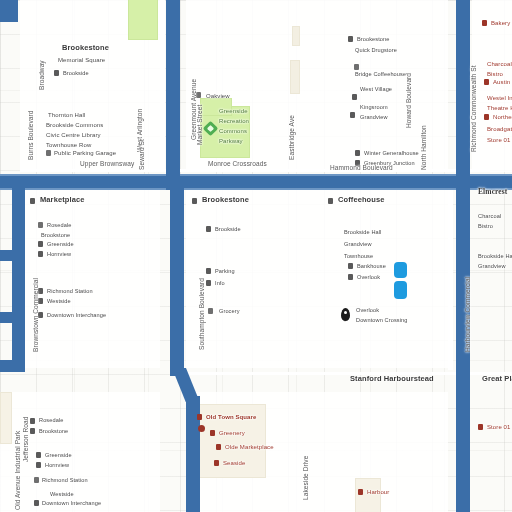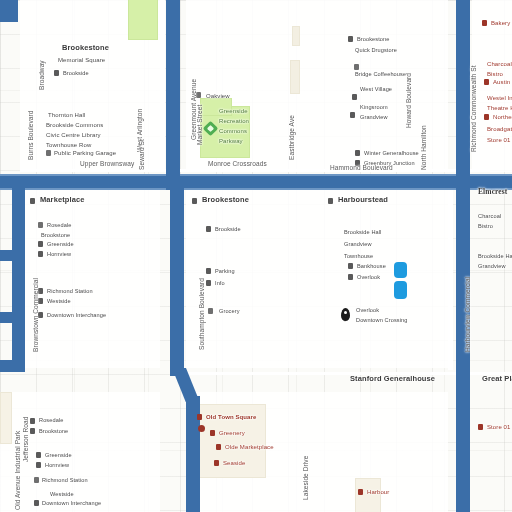--- a/index.html
+++ b/index.html
@@ -235,21 +235,21 @@
   <div class="lbl red" style="left:487px;top:125px;">Broadgate</div>
   <div class="lbl red" style="left:487px;top:136px;">Store 01</div>
 
   <div class="lbl street vert" style="left:470px;top:152px;">Richmond Commonwealth St</div>
 
   <span class="ic ic-sq" style="left:30px;top:198px;"></span>
   <div class="lbl bold" style="left:40px;top:196px;">Marketplace</div>
   <span class="ic ic-sq" style="left:192px;top:198px;"></span>
   <div class="lbl bold" style="left:202px;top:196px;">Brookestone</div>
   <span class="ic ic-sq" style="left:328px;top:198px;"></span>
-  <div class="lbl bold" style="left:338px;top:196px;">Harbourstead</div>
+  <div class="lbl bold" style="left:338px;top:196px;">Coffeehouse</div>
   <div class="lbl bold" style="left:478px;top:188px;font-family:Liberation Serif, serif;">Elmcrest</div>
 
   <span class="ic ic-sq grey" style="left:38px;top:222px;"></span>
   <div class="lbl poi" style="left:47px;top:221px;">Rosedale</div>
   <div class="lbl poi" style="left:41px;top:231px;">Brookstone</div>
   <span class="ic ic-sq" style="left:38px;top:241px;"></span>
   <div class="lbl poi" style="left:47px;top:240px;">Greenside</div>
   <span class="ic ic-sq" style="left:38px;top:251px;"></span>
   <div class="lbl poi" style="left:47px;top:250px;">Hornview</div>
   <span class="ic ic-sq" style="left:38px;top:288px;"></span>
@@ -282,21 +282,21 @@
   <div class="lbl poi" style="left:356px;top:316px;">Downtown Crossing</div>
   <div class="lbl poi" style="left:356px;top:306px;">Overlook</div>
 
   <div class="lbl street vert" style="left:464px;top:352px;">Harbourview Commercial</div>
 
   <div class="lbl poi" style="left:478px;top:212px;">Charcoal</div>
   <div class="lbl poi" style="left:478px;top:222px;">Bistro</div>
   <div class="lbl poi" style="left:478px;top:252px;">Brookside Hall</div>
   <div class="lbl poi" style="left:478px;top:262px;">Grandview</div>
 
-  <div class="lbl bold" style="left:350px;top:375px;">Stanford Generalhouse</div>
+  <div class="lbl bold" style="left:350px;top:375px;">Stanford Harbourstead</div>
   <div class="lbl bold" style="left:482px;top:375px;">Great Plains</div>
 
   <span class="ic ic-sq" style="left:30px;top:418px;"></span>
   <div class="lbl poi" style="left:39px;top:416px;">Rosedale</div>
   <span class="ic ic-sq" style="left:30px;top:428px;"></span>
   <div class="lbl poi" style="left:39px;top:427px;">Brookstone</div>
   <span class="ic ic-sq" style="left:36px;top:452px;"></span>
   <div class="lbl poi" style="left:45px;top:451px;">Greenside</div>
   <span class="ic ic-sq" style="left:36px;top:462px;"></span>
   <div class="lbl poi" style="left:45px;top:461px;">Hornview</div>

